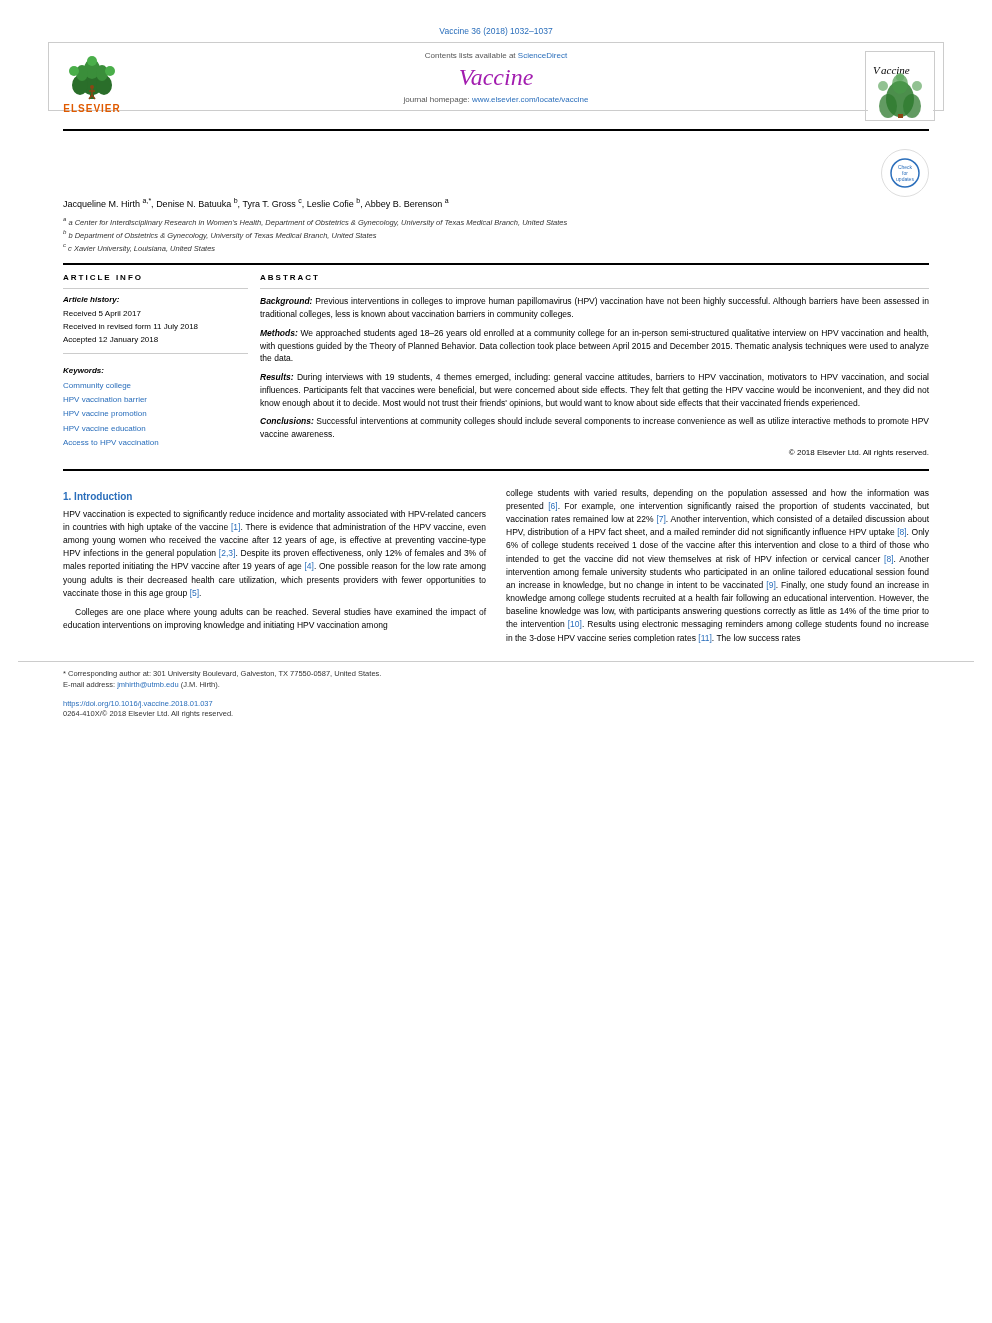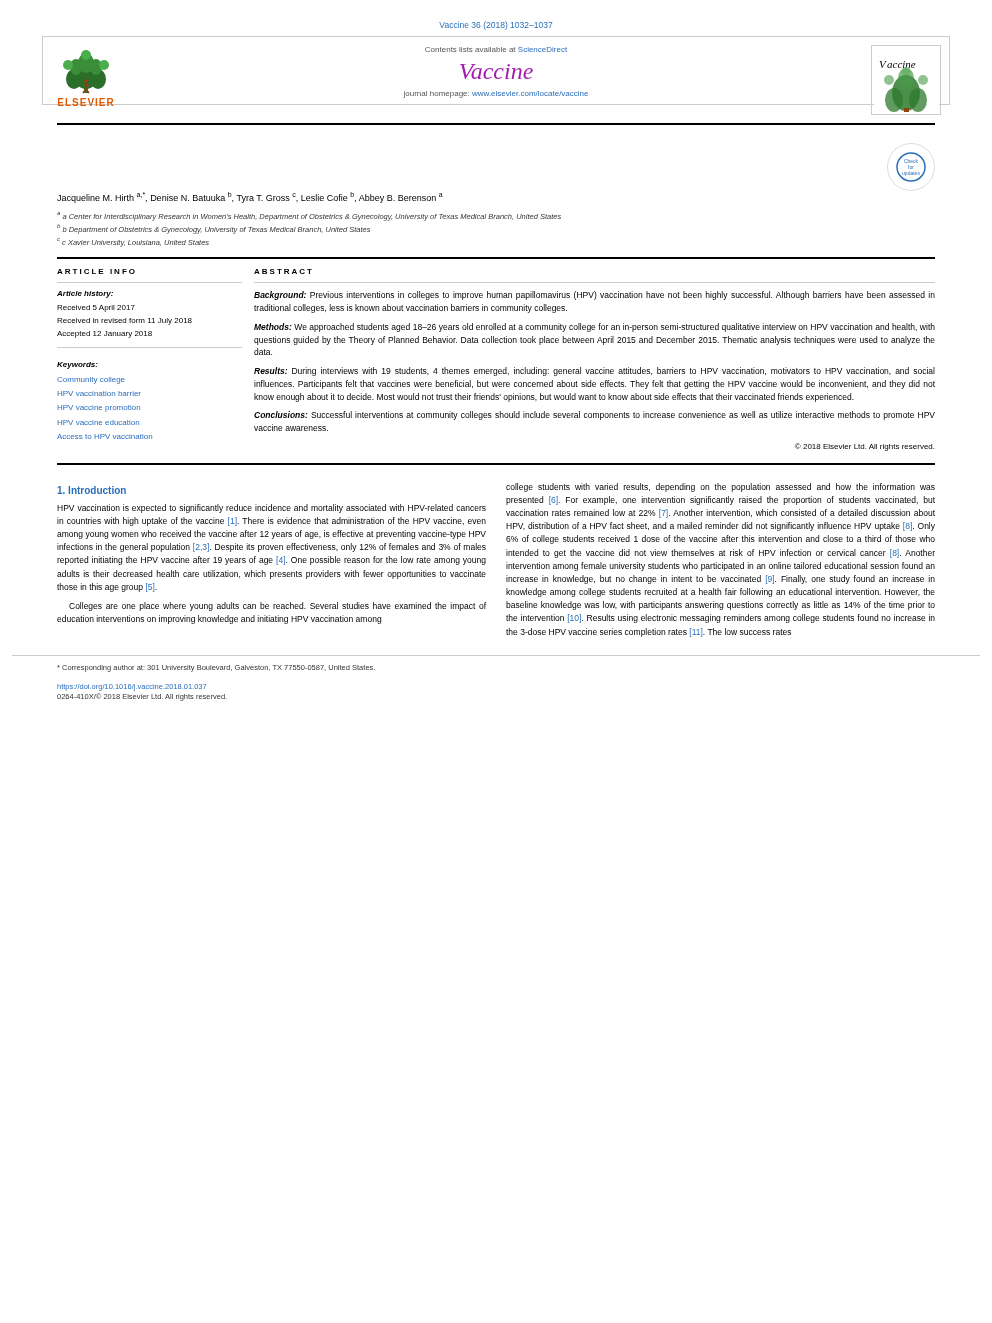--- a/index.html
+++ b/index.html
@@ -9,21 +9,21 @@
       font-size: 9.5px;
       color: #000;
       width: 992px;
       min-height: 1323px;
     }
 
     .page {
       width: 992px;
       min-height: 1323px;
       background: #fff;
-      padding: 12px;
+      padding: 18px;
     }
 
     
     .journal-header {
       padding: 8px 30px 0 30px;
       display: flex;
       flex-direction: column;
       align-items: center;
       position: relative;
     }
@@ -479,20 +479,25 @@
 
     <div class="body-right">
       <div class="body-text">
         <p style="text-indent:0;">college students with varied results, depending on the population assessed and how the information was presented <span class="ref-link">[6]</span>. For example, one intervention significantly raised the proportion of students vaccinated, but vaccination rates remained low at 22% <span class="ref-link">[7]</span>. Another intervention, which consisted of a detailed discussion about HPV, distribution of a HPV fact sheet, and a mailed reminder did not significantly influence HPV uptake <span class="ref-link">[8]</span>. Only 6% of college students received 1 dose of the vaccine after this intervention and close to a third of those who intended to get the vaccine did not view themselves at risk of HPV infection or cervical cancer <span class="ref-link">[8]</span>. Another intervention among female university students who participated in an online tailored educational session found an increase in knowledge, but no change in intent to be vaccinated <span class="ref-link">[9]</span>. Finally, one study found an increase in knowledge among college students recruited at a health fair following an educational intervention. However, the baseline knowledge was low, with participants answering questions correctly as little as 14% of the time prior to the intervention <span class="ref-link">[10]</span>. Results using electronic messaging reminders among college students found no increase in the 3-dose HPV vaccine series completion rates <span class="ref-link">[11]</span>. The low success rates</p>
       </div>
     </div>
   </div>
 
   <div style="padding: 6px 45px; border-top: 1px solid #ccc; margin-top: 10px;">
     <div class="footer-note">* Corresponding author at: 301 University Boulevard, Galveston, TX 77550-0587, United States.</div>
+    <div class="footer-note">
+      <span>E-mail address:</span>
+      <span class="ref-link">jmhirth@utmb.edu</span>
+      <span>(J.M. Hirth).</span>
+    </div>
     <div style="margin-top:8px;">
       <span class="footer-doi">https://doi.org/10.1016/j.vaccine.2018.01.037</span>
       <br>
       <span class="footer-issn">0264-410X/© 2018 Elsevier Ltd. All rights reserved.</span>
     </div>
   </div>
 
 </div>
 
 </body></html>

